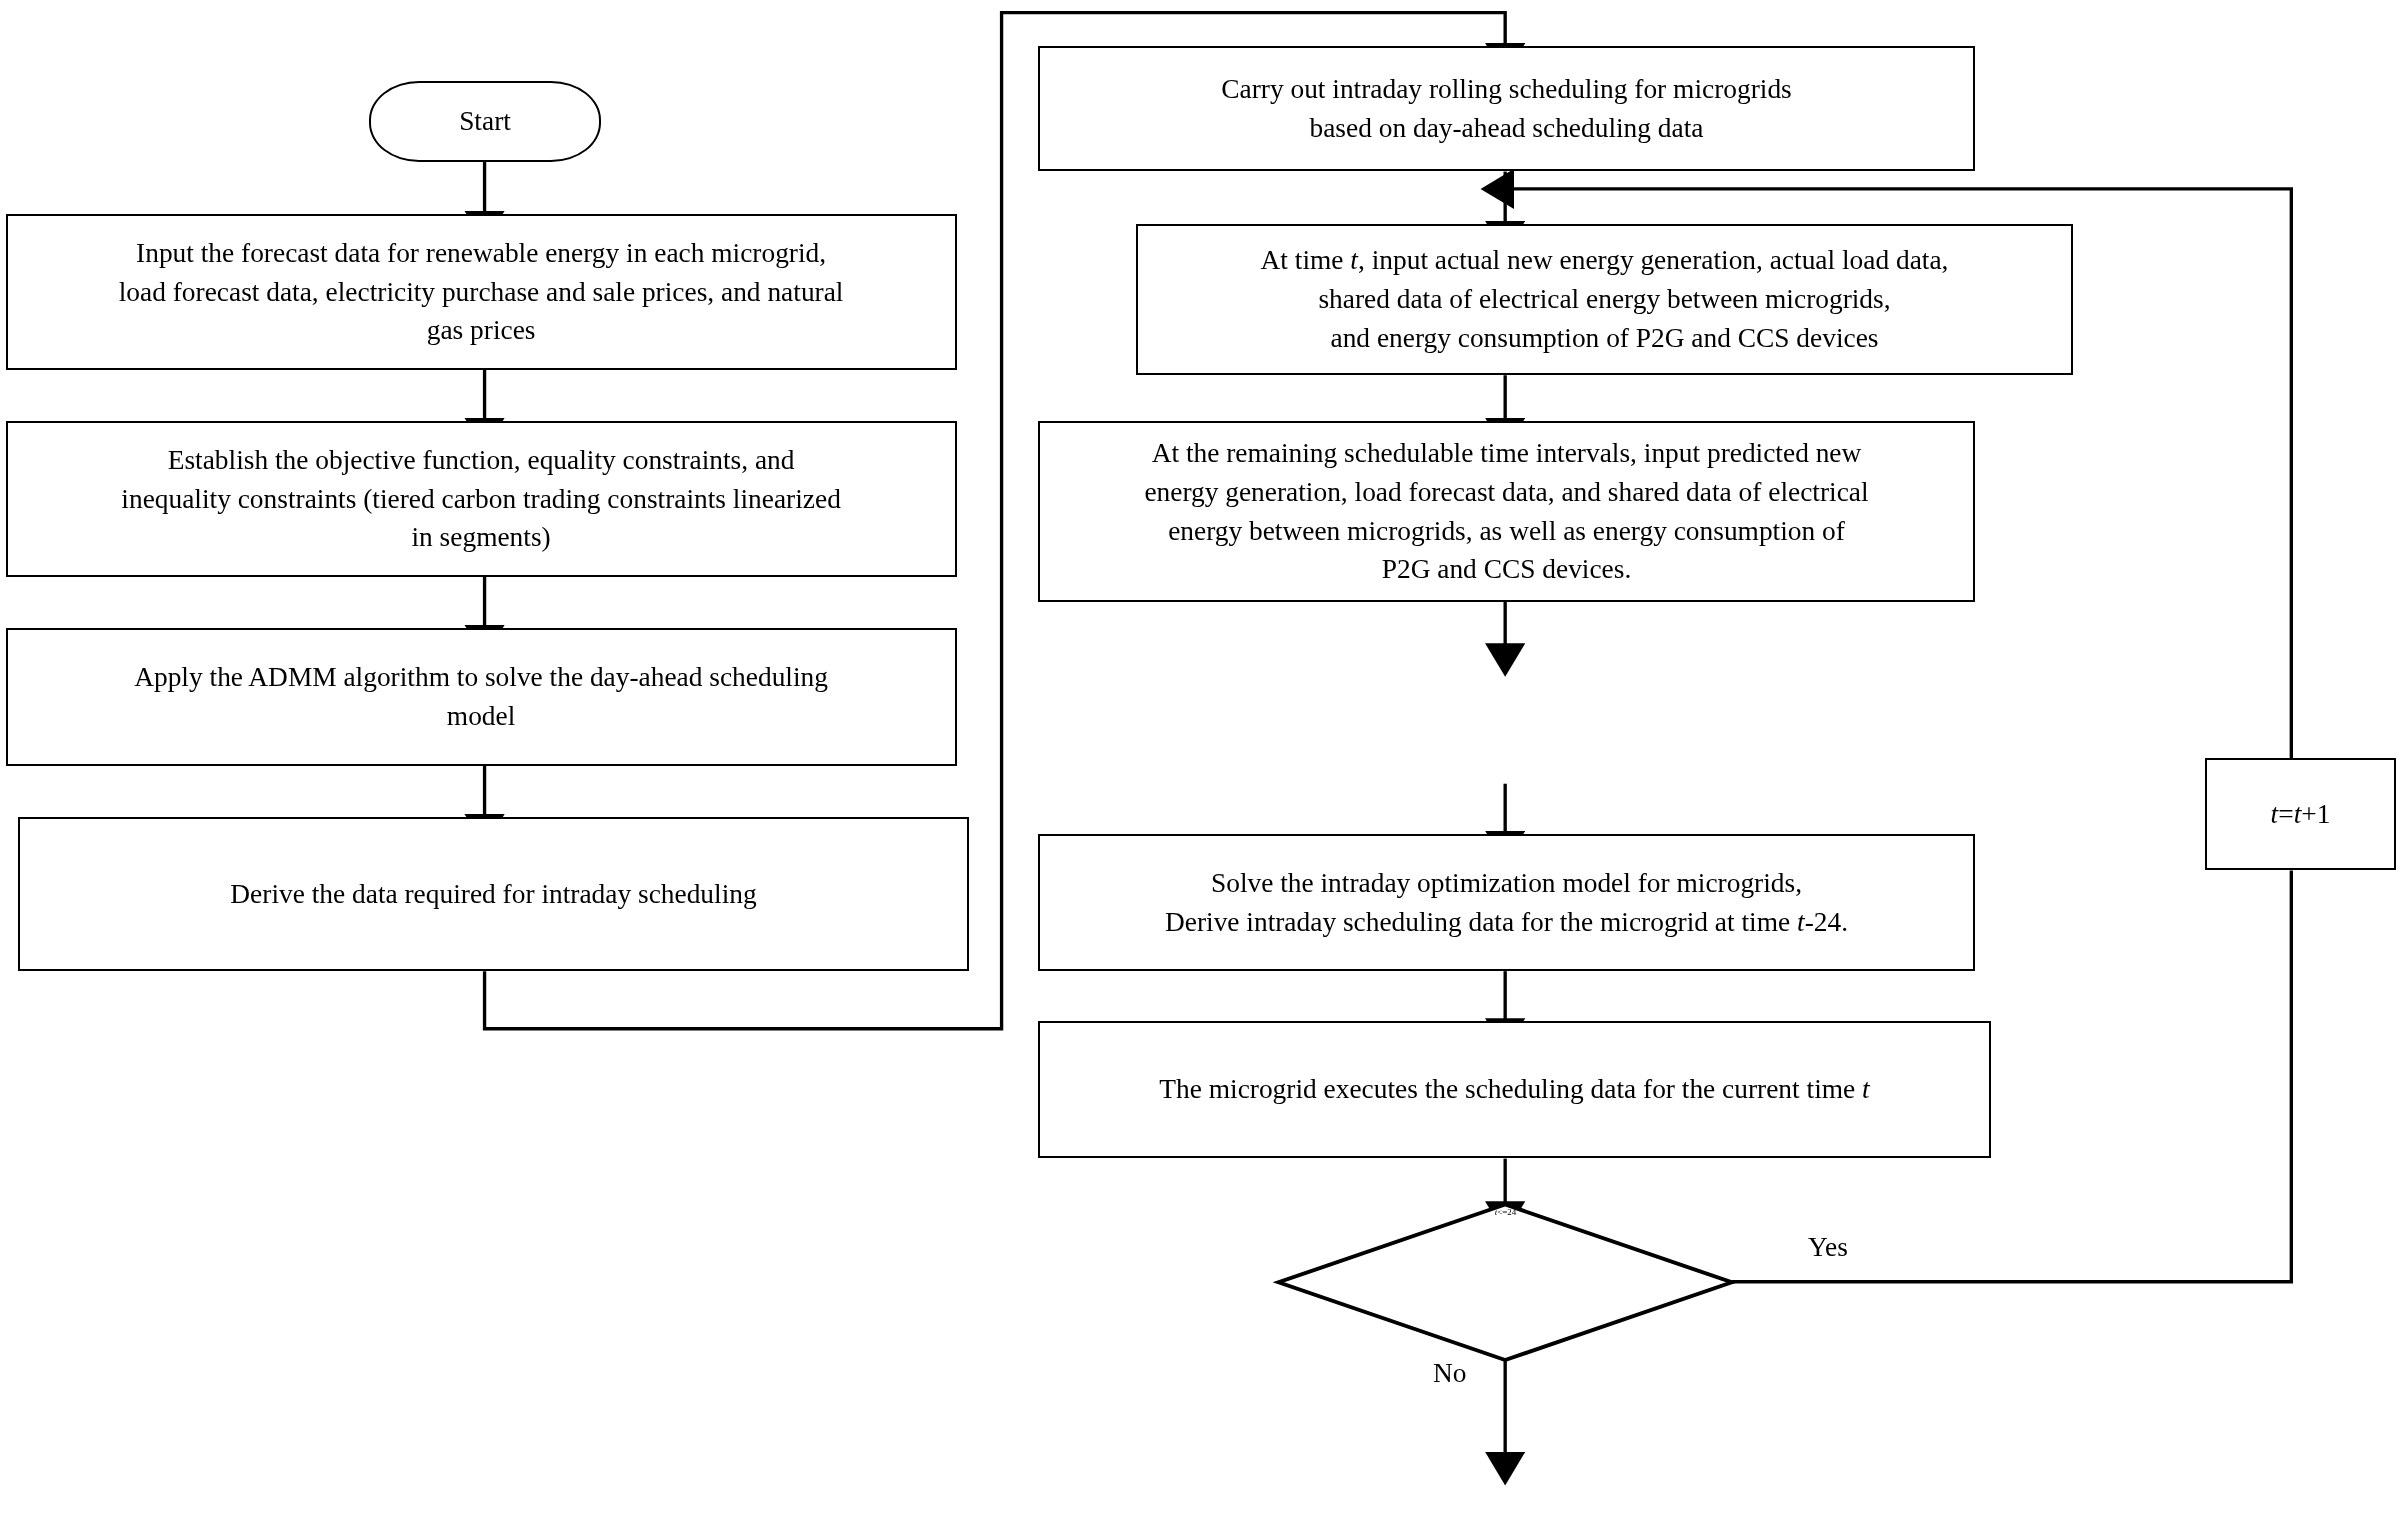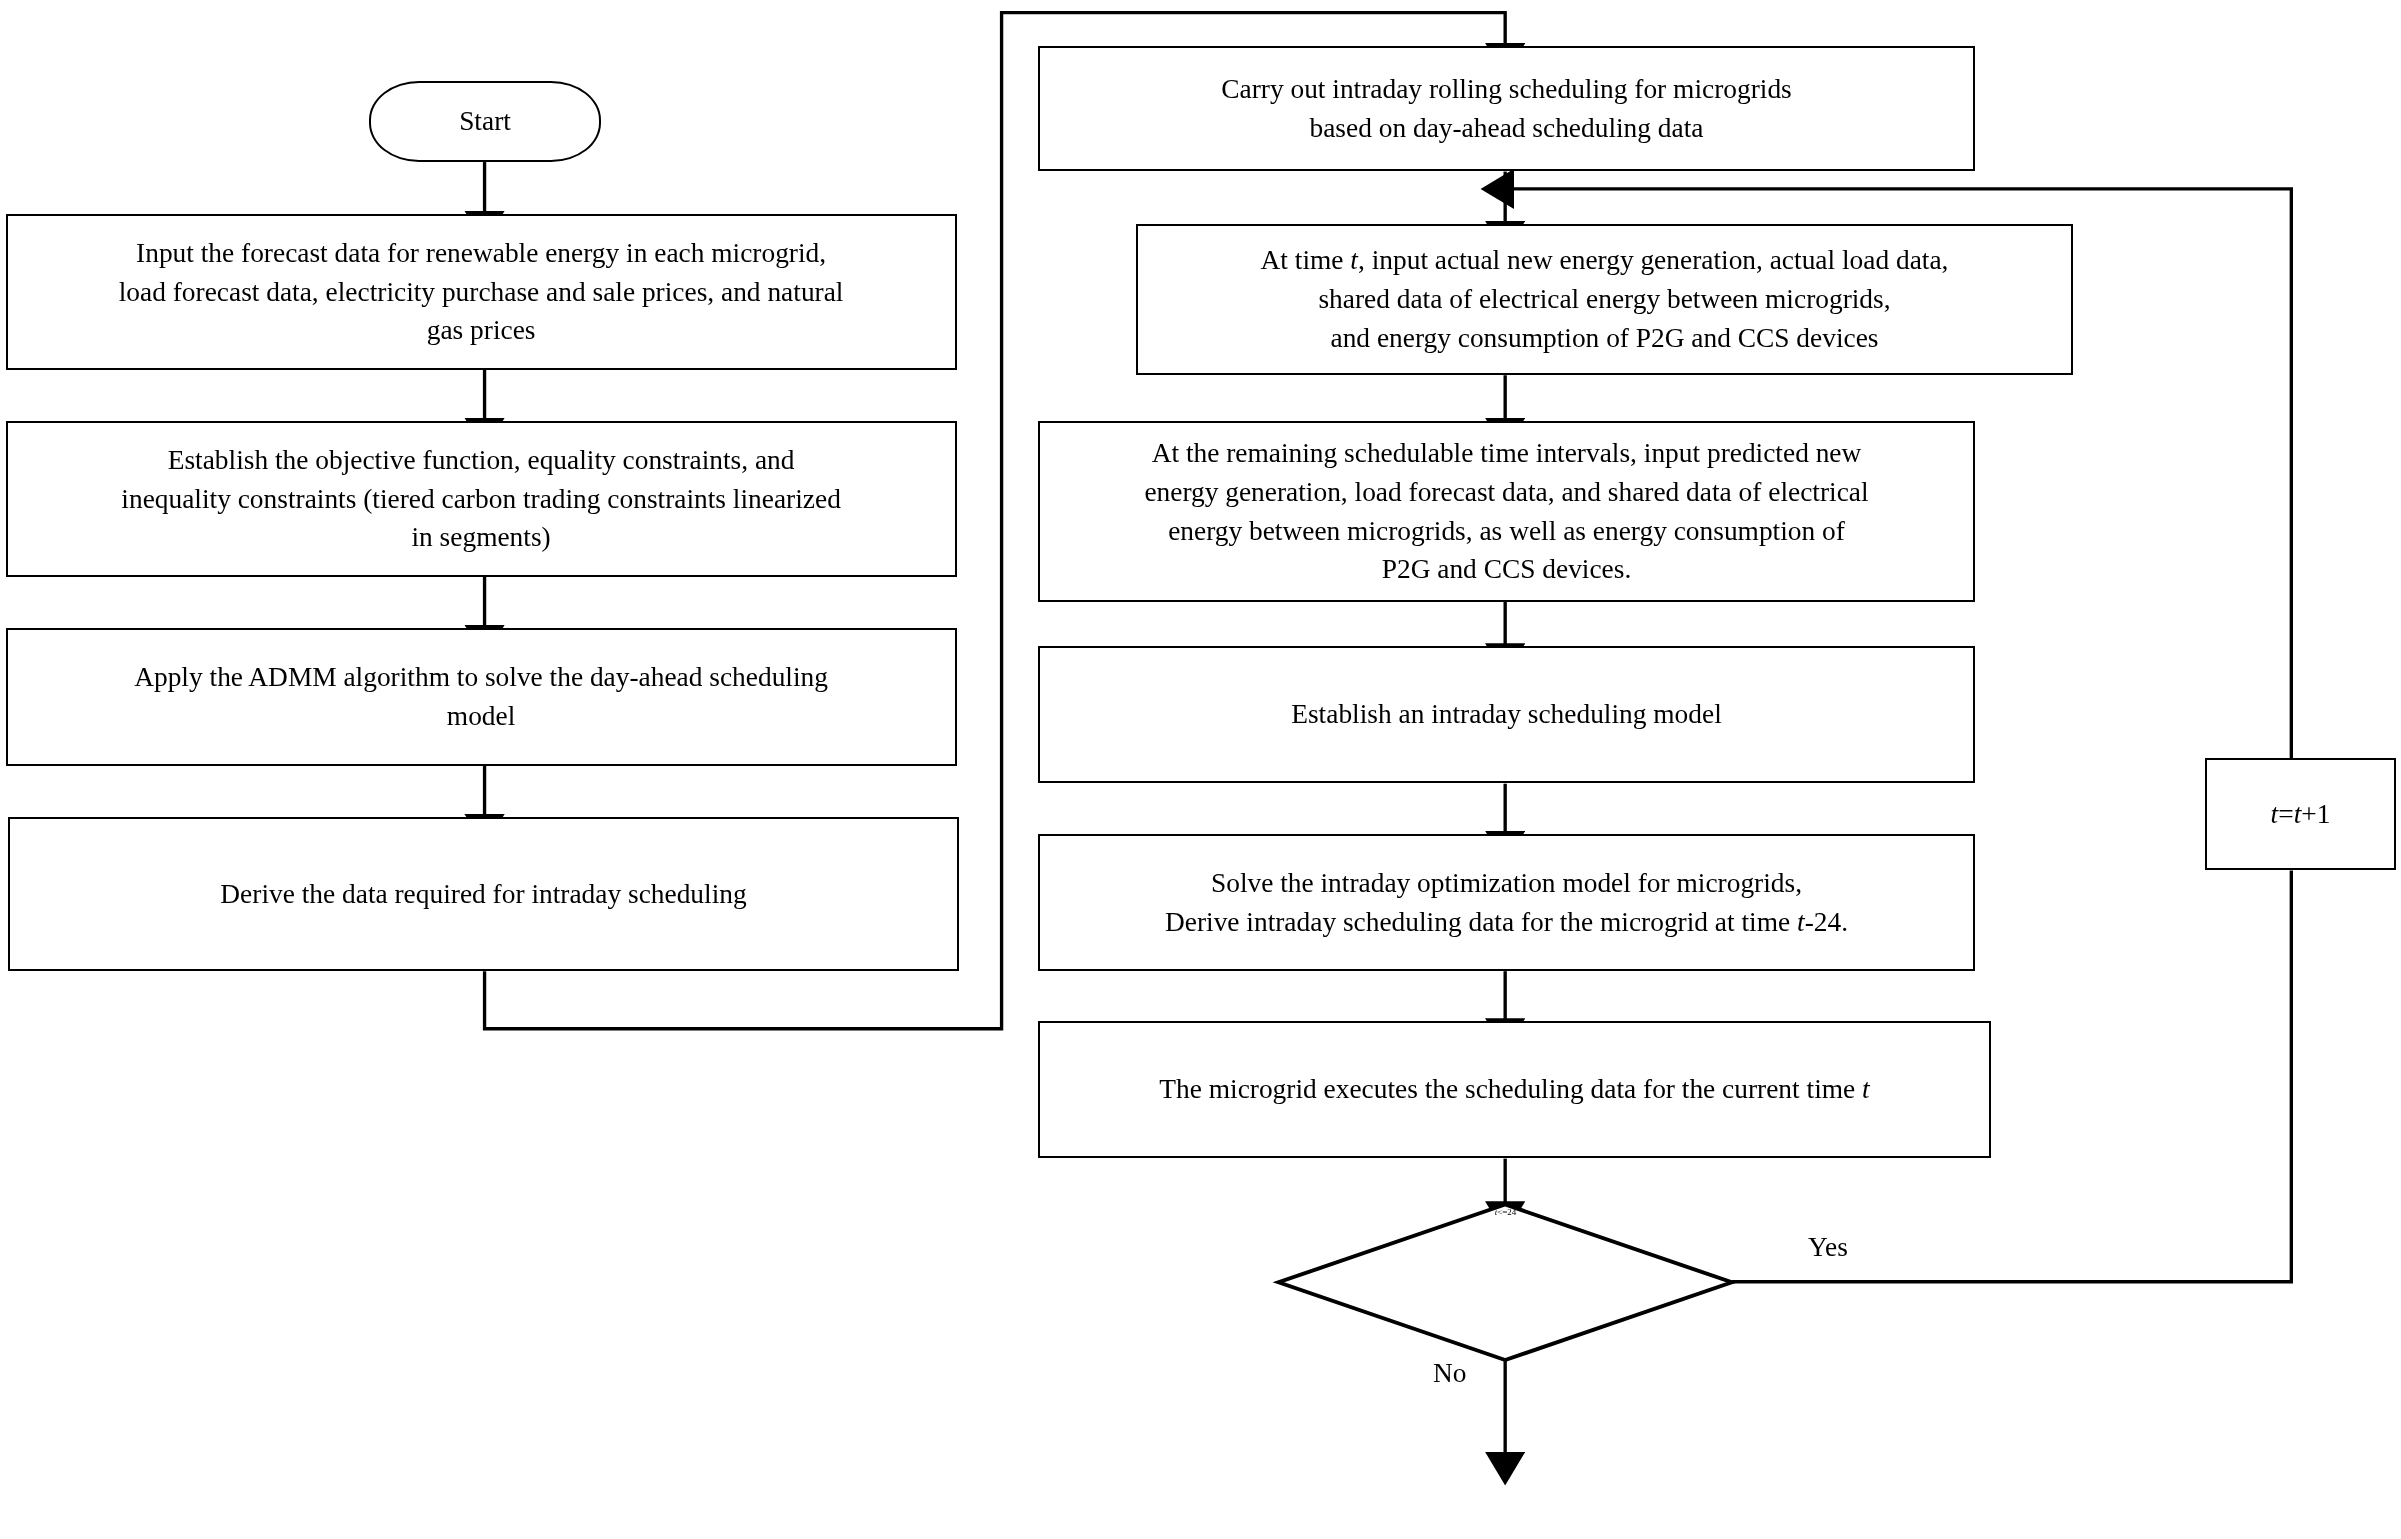--- a/index.html
+++ b/index.html
@@ -64,39 +64,36 @@
   </div>
 
   <div class="node proc" style="left:5.6px;top:421px;width:951px;height:156px;">
     <span class="txt">Establish the objective function, equality constraints, and<br>inequality constraints (tiered carbon trading constraints linearized<br>in segments)</span>
   </div>
 
   <div class="node proc" style="left:5.6px;top:628px;width:951px;height:138px;">
     <span class="txt">Apply the ADMM algorithm to solve the day-ahead scheduling<br>model</span>
   </div>
 
-  <div class="node proc" style="left:8px;top:817px;width:951px;height:154px;">
+  <div class="node proc" style="left:18px;top:817px;width:951px;height:154px;">
     <span class="txt">Derive the data required for intraday scheduling</span>
   </div>
 
   <div class="node proc" style="left:1038px;top:46px;width:937px;height:125px;">
     <span class="txt">Carry out intraday rolling scheduling for microgrids<br>based on day-ahead scheduling data</span>
   </div>
 
   <div class="node proc" style="left:1088px;top:224px;width:937px;height:151px;margin-left:48px;">
     <span class="txt">At time <em class="v">t</em>, input actual new energy generation, actual load data,<br>shared data of electrical energy between microgrids,<br>and energy consumption of P2G and CCS devices</span>
   </div>
 
   <div class="node proc" style="left:1038px;top:421px;width:937px;height:181px;">
     <span class="txt">At the remaining schedulable time intervals, input predicted new<br>energy generation, load forecast data, and shared data of electrical<br>energy between microgrids, as well as energy consumption of<br>P2G and CCS devices.</span>
   </div>
 
-  <div class="node proc" style="left:1038px;top:646px;width:937px;height:137px;">
-    <span class="txt">Establish an intraday scheduling model</span>
-  </div>
 
   <div class="node proc" style="left:1038px;top:834px;width:937px;height:137px;">
     <span class="txt">Solve the intraday optimization model for microgrids,<br>Derive intraday scheduling data for the microgrid at time <em class="v">t</em>-24.</span>
   </div>
 
   <div class="node proc" style="left:1038px;top:1021px;width:953px;height:137px;">
     <span class="txt">The microgrid executes the scheduling data for the current time <em class="v">t</em></span>
   </div>
 
   <div class="node" style="left:1279px;top:1192px;width:453px;height:40px;">

